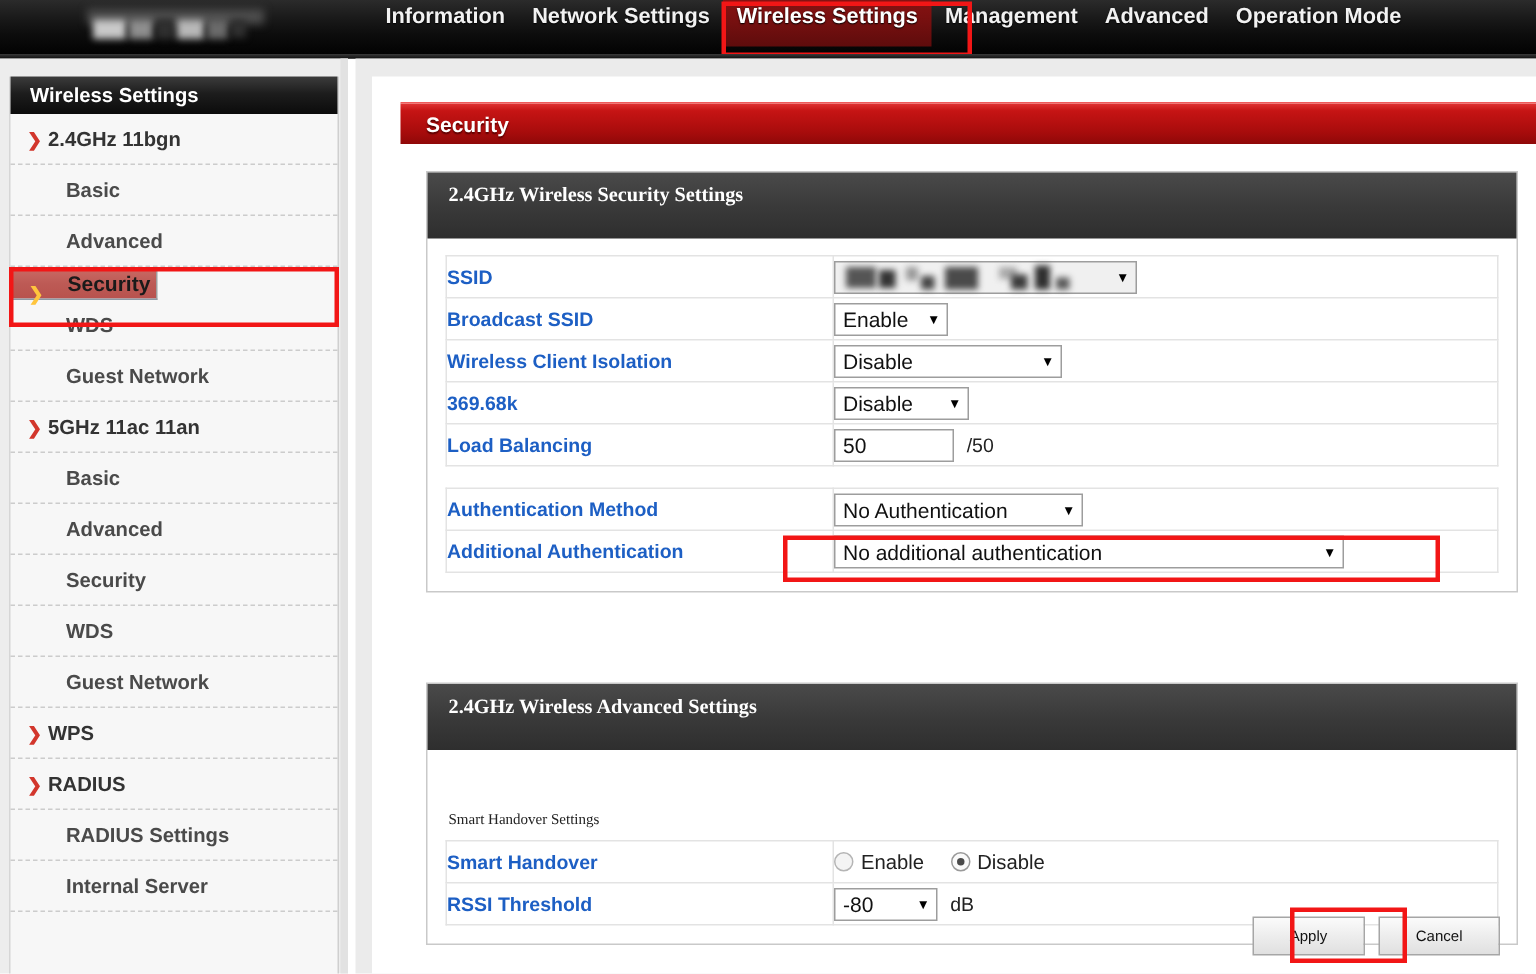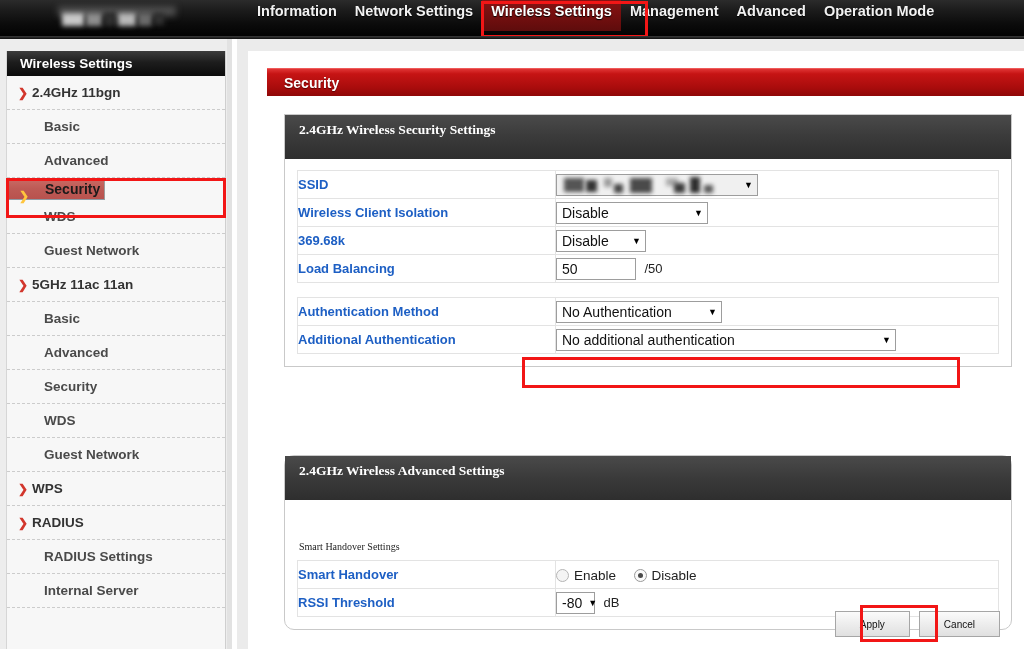--- a/index.html
+++ b/index.html
@@ -132,21 +132,21 @@
     font-size: 14px; color: #111; padding: 0 4px 0 5px;
     font-family: "Liberation Sans", sans-serif; cursor: pointer;
     vertical-align: middle;
   }
   .sel .caret { font-size: 9px; margin-left: 6px; color: #000; }
   .sel.w-enable { width: 76px; }
   .sel.w-disable { width: 90px; }
   .sel.w-isolation { width: 152px; }
   .sel.w-auth { width: 166px; }
   .sel.w-addauth { width: 340px; }
-  .sel.w-rssi { width: 39px; }
+  .sel.w-rssi { width: 69px; }
   .sel.w-ssid { width: 202px; background: #f0f0f0; }
   .txtbox {
     display: inline-block; width: 80px; height: 22px; line-height: 20px;
     border: 1px solid #9d9d9d; background: #fff;
     font-size: 14px; padding: 0 5px; color: #111; vertical-align: middle;
   }
   .unit { font-size: 13px; color: #222; margin-left: 4px; vertical-align: middle; }
   .radiowrap { display: inline-flex; align-items: center; gap: 5px; margin-right: 13px; vertical-align: middle; }
   .radio {
     width: 13px; height: 13px; border-radius: 50%;
@@ -295,20 +295,29 @@
                   <span class="blurpx" style="left:104px;top:1px;width:12px;height:8px;background:#aaa;filter:blur(2px);"></span>
                   <span class="blurpx" style="left:112px;top:6px;width:11px;height:10px;background:#3b3b3b;filter:blur(2px);"></span>
                   <span class="blurpx" style="left:128px;top:0px;width:10px;height:16px;background:#2e2e2e;filter:blur(2px);"></span>
                   <span class="blurpx" style="left:142px;top:8px;width:9px;height:8px;background:#585858;filter:blur(2px);"></span>
                 </span>
                 <span class="caret">▼</span>
               </span>
             </td>
           </tr>
           <tr>
+            <td class="lbl">Broadcast SSID</td>
+            <td class="val">
+              <span class="sel w-enable">
+                <span>Enable</span>
+                <span class="caret">▼</span>
+              </span>
+            </td>
+          </tr>
+          <tr>
             <td class="lbl">Wireless Client Isolation</td>
             <td class="val">
               <span class="sel w-isolation">
                 <span>Disable</span>
                 <span class="caret">▼</span>
               </span>
             </td>
           </tr>
           <tr>
             <td class="lbl">369.68k</td>
@@ -349,21 +358,21 @@
                 <span>No additional authentication</span>
                 <span class="caret">▼</span>
               </span>
             </td>
           </tr>
         </tbody>
           </table>
       </div>
     </div>
 
-    <div class="panel" style="top:404px;border-radius:10px;">
+    <div class="panel" style="top:404px;">
       <div class="panel-title">2.4GHz Wireless Advanced Settings</div>
       <div class="panel-body">
         <div class="subhdr">Smart Handover Settings</div>
         <table class="form">
           <tbody>
               <tr>
             <td class="lbl">Smart Handover</td>
             <td class="val">
               <span class="radiowrap">
                 <span class="radio"></span>

